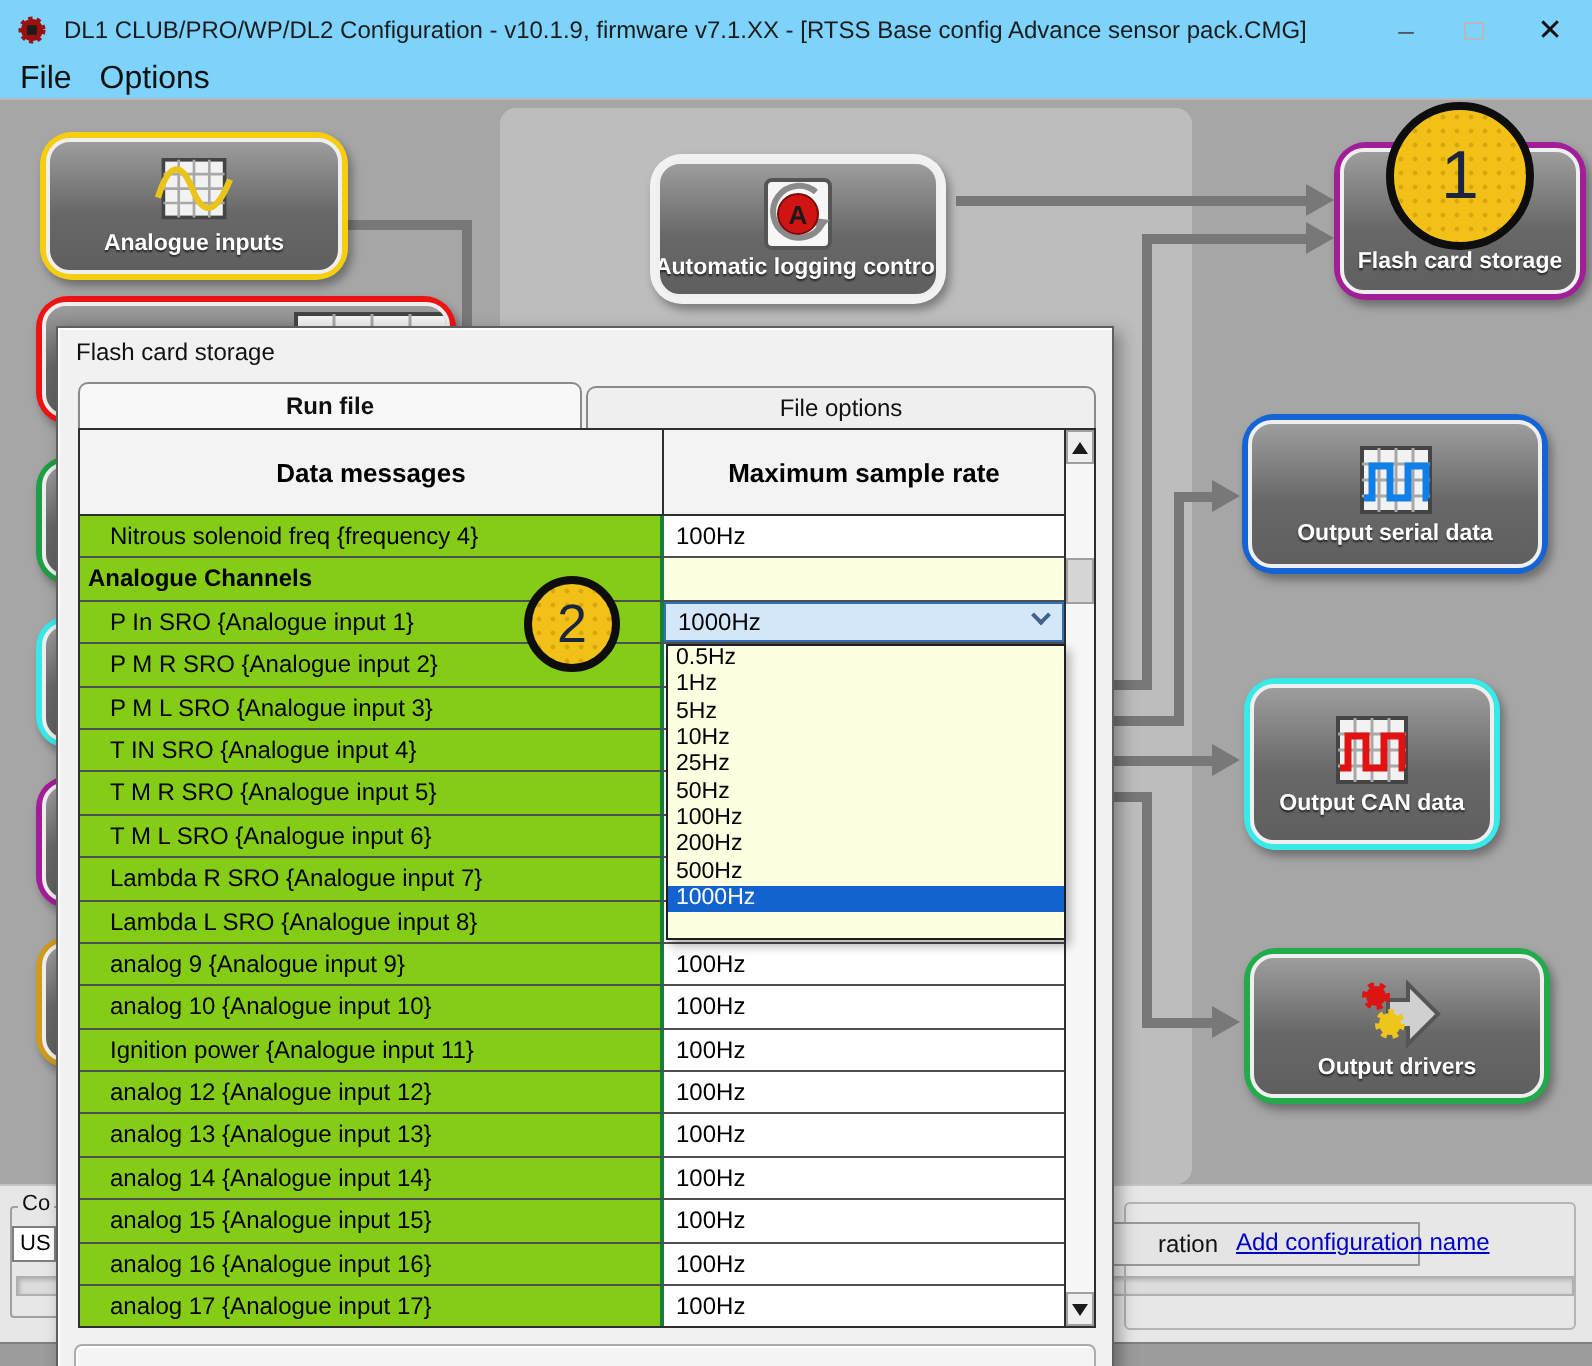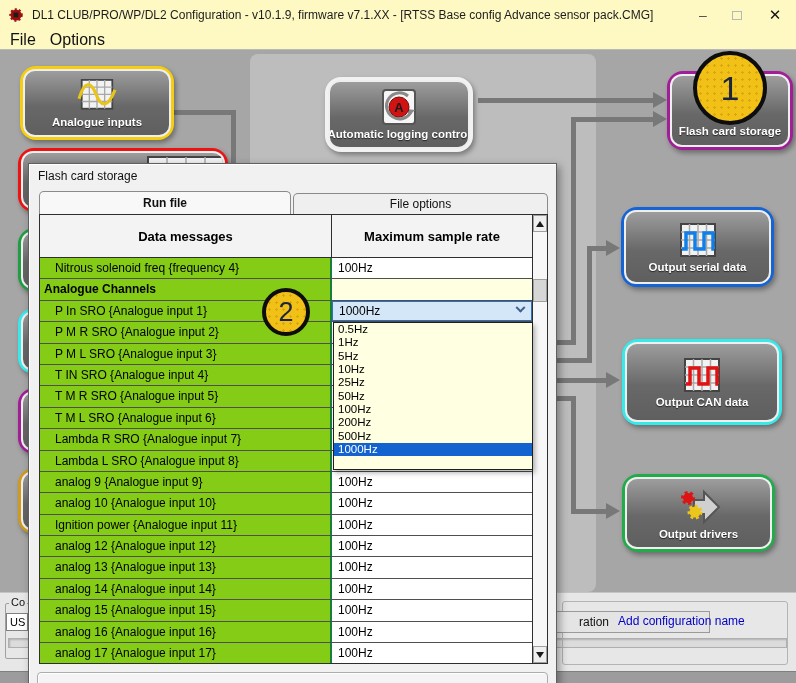--- a/index.html
+++ b/index.html
@@ -4,41 +4,41 @@
 <style>
   :root{
     --sel:#1263cf; --ddbg:#ffffe2; --cbbg:#d3e7f8; --cbbd:#3070b8;
     --secbg:#ffffe2; --badge:#f2c117; --link:#0000c8; --conn:#787878;
   }
   *{margin:0;padding:0;box-sizing:border-box;font-family:"Liberation Sans",sans-serif}
   body{background:#555}
   .screen{position:relative;width:796px;height:683px;background:#a6a6a6;overflow:hidden;outline:1px solid #7f7f7f;margin:0 auto}
 
   
-  .topchrome{position:absolute;left:0;top:0;width:796px;height:50px;background:#fef9c3;border-bottom:1px solid #b9b9b9;z-index:5}
+  .topchrome{position:absolute;left:0;top:0;width:796px;height:50px;background:#7dd3fc;border-bottom:1px solid #b9b9b9;z-index:5}
   .titlebar{position:absolute;left:0;top:0;width:796px;height:30px;display:flex;align-items:center}
   .appicon{margin-left:8px;width:16px;height:16px}
   .apptitle{margin-left:8px;font-size:12px;color:#1c1c1c;white-space:nowrap}
   .wctl{position:absolute;top:0;height:30px;display:flex;align-items:center;justify-content:center;width:34px;font-size:14px;color:#555;cursor:default}
   .wmin{right:76px}
   .wmax{right:42px}
   .wmax .sq{width:10px;height:9px;border:1px solid #b8b8b8}
   .wclose{right:4px;color:#111;font-size:15px}
   .menubar{position:absolute;left:0;top:30px;height:20px;display:flex;gap:14px;padding-left:10px;align-items:center}
   .menuitem{font-size:16px;color:#111}
 
   
   .band{position:absolute;left:250px;top:54px;width:346px;height:538px;background:#bdbdbd;border-radius:8px;z-index:1}
   .bottompanel{position:absolute;left:0;top:592px;width:796px;height:91px;background:#e7e7e7;border-top:1px solid #c4c4c4;z-index:2}
   .bottomstrip{position:absolute;left:0;top:671px;width:796px;height:12px;background:#9c9c9c;border-top:1px solid #7f7f7f;z-index:3}
   .trough{position:absolute;left:8px;top:638px;width:779px;height:10px;background:#dcdcdc;border:1px solid #b0b0b0;box-shadow:inset 1px 1px 2px rgba(0,0,0,.2);z-index:3}
   .rgroup{position:absolute;left:562px;top:601px;width:226px;height:64px;border:1px solid #b4b4b4;border-radius:3px;z-index:3}
   .rationbtn{position:absolute;left:500px;top:611px;width:210px;height:22px;background:#e4e4e4;border:1px solid #9a9a9a;z-index:3;font-size:12px;color:#111;line-height:20px}
   .rationbtn span{margin-left:78px}
-  .cfglink{position:absolute;left:618px;top:614px;z-index:3;font-size:12px;color:var(--link);cursor:pointer}
+  .cfglink{position:absolute;left:618px;top:614px;z-index:3;font-size:12px;color:var(--link);text-decoration:underline;cursor:pointer}
   .lgroup{position:absolute;left:5px;top:603px;width:26px;height:56px;border:1px solid #a0a0a0;border-radius:2px;z-index:3}
   .lgrouplabel{position:absolute;left:9px;top:596px;font-size:11px;color:#111;background:#e7e7e7;padding:0 2px;z-index:4}
   .portfield{position:absolute;left:6px;top:613px;width:22px;height:18px;background:#fff;border:1px solid #808080;font-size:11px;line-height:16px;padding-left:3px;overflow:hidden;z-index:4}
 
   
   .cline{position:absolute;background:var(--conn);z-index:2}
   .arrowR{position:absolute;width:0;height:0;border-top:8.5px solid transparent;border-bottom:8.5px solid transparent;border-left:14px solid var(--conn);z-index:2}
 
   
   .cbtn{position:absolute;border-radius:16px;background:var(--bc,#ccc);padding:3px;box-shadow:2px 3px 5px rgba(0,0,0,.35);z-index:3}
@@ -183,21 +183,21 @@
     <div class="cbtn-inner">
       <svg width="42" height="38" viewBox="0 0 42 38">
         <rect x="4" y="2" width="34" height="32" fill="#f2f2f2" stroke="#444" stroke-width="2"></rect>
         <path d="M12.5,2 V34 M21,2 V34 M29.5,2 V34 M4,10 H38 M4,18 H38 M4,26 H38" stroke="#a8a8a8" stroke-width="1.5"></path>
         <path d="M5,27 h4 v-16 h9 v16 h9 v-16 h9 v16 h1" stroke="#1080e8" stroke-width="3.5" fill="none"></path>
       </svg>
       <div class="cbtn-label">Output serial data</div>
     </div>
   </div>
 
-  <div class="cbtn" style="left: 622px; top: 339px; width: 160px; height: 86px; --bc: #38e9e9;">
+  <div class="cbtn" style="left: 622px; top: 339px; width: 128px; height: 86px; --bc: #38e9e9;">
     <div class="cbtn-inner">
       <svg width="42" height="38" viewBox="0 0 42 38">
         <rect x="4" y="2" width="34" height="32" fill="#f2f2f2" stroke="#444" stroke-width="2"></rect>
         <path d="M12.5,2 V34 M21,2 V34 M29.5,2 V34 M4,10 H38 M4,18 H38 M4,26 H38" stroke="#a8a8a8" stroke-width="1.5"></path>
         <path d="M5,27 h4 v-16 h9 v16 h9 v-16 h9 v16 h1" stroke="#e01212" stroke-width="3.5" fill="none"></path>
       </svg>
       <div class="cbtn-label">Output CAN data</div>
     </div>
   </div>
 

